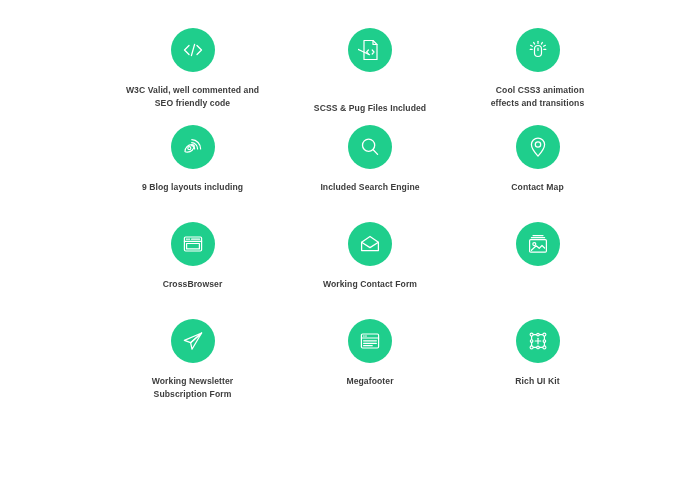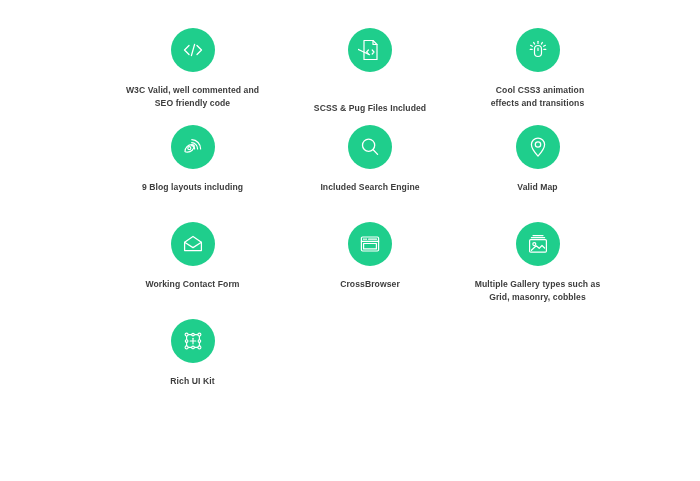--- a/index.html
+++ b/index.html
@@ -132,56 +132,78 @@
         <div class="feature-label" style="color: rgb(61, 61, 61);">Included Search Engine</div>
       </div>
       <div class="feature-item col-2">
         <div class="icon-circle" style="background: rgb(31, 206, 140);">
     <svg width="26" height="26" viewBox="0 0 26 26" fill="none" stroke="#ffffff" stroke-width="1.25" stroke-linecap="round" stroke-linejoin="round">
       <path d="M13 22.2 C13 22.2 19.6 15.0 19.6 10.6 A6.6 6.6 0 0 0 6.4 10.6
                C6.4 15.0 13 22.2 13 22.2 Z"></path>
       <circle cx="13" cy="10.5" r="2.7"></circle>
     </svg>
         </div>
-        <div class="feature-label" style="color: rgb(61, 61, 61);">Valid Map</div>
-      </div>
-      <div class="feature-item col-0">
-        <div class="icon-circle" style="background: rgb(31, 206, 140);">
-    <svg width="26" height="26" viewBox="0 0 26 26" fill="none" stroke="#ffffff" stroke-width="1.25" stroke-linecap="round" stroke-linejoin="round">
-      <path d="M4.6 11.3 L13 5.4 L21.4 11.3 L21.4 19.6 L4.6 19.6 Z"></path>
-      <polyline points="4.6,11.3 13,16.6 21.4,11.3"></polyline>
-    </svg>
-        </div>
-        <div class="feature-label" style="color: rgb(61, 61, 61);">Working Contact Form</div>
+        <div class="feature-label" style="color: rgb(61, 61, 61);">Contact Map</div>
       </div>
       <div class="feature-item col-1">
         <div class="icon-circle" style="background: rgb(31, 206, 140);">
     <svg width="26" height="26" viewBox="0 0 26 26" fill="none" stroke="#ffffff" stroke-width="1.2" stroke-linecap="round" stroke-linejoin="round">
       <rect x="4.4" y="6.0" width="17.2" height="14" rx="1.2"></rect>
       <line x1="4.4" y1="10.4" x2="21.6" y2="10.4"></line>
       <line x1="6.5" y1="8.2" x2="7.4" y2="8.2"></line>
       <line x1="8.6" y1="8.2" x2="9.5" y2="8.2"></line>
       <line x1="11.6" y1="8.2" x2="19.6" y2="8.2"></line>
       <rect x="6.6" y="12.5" width="12.8" height="5.4"></rect>
     </svg>
         </div>
         <div class="feature-label" style="color: rgb(61, 61, 61);">CrossBrowser</div>
       </div>
+      <div class="feature-item col-0">
+        <div class="icon-circle" style="background: rgb(31, 206, 140);">
+    <svg width="26" height="26" viewBox="0 0 26 26" fill="none" stroke="#ffffff" stroke-width="1.25" stroke-linecap="round" stroke-linejoin="round">
+      <path d="M4.6 11.3 L13 5.4 L21.4 11.3 L21.4 19.6 L4.6 19.6 Z"></path>
+      <polyline points="4.6,11.3 13,16.6 21.4,11.3"></polyline>
+    </svg>
+        </div>
+        <div class="feature-label" style="color: rgb(61, 61, 61);">Working Contact Form</div>
+      </div>
       <div class="feature-item col-2">
         <div class="icon-circle" style="background: rgb(31, 206, 140);">
     <svg width="26" height="26" viewBox="0 0 26 26" fill="none" stroke="#ffffff" stroke-width="1.2" stroke-linecap="round" stroke-linejoin="round">
       <line x1="8.0" y1="4.6" x2="18.0" y2="4.6"></line>
       <line x1="6.4" y1="6.7" x2="19.6" y2="6.7"></line>
       <rect x="4.6" y="8.6" width="16.8" height="12.6" rx="1.1"></rect>
       <circle cx="9.3" cy="13.1" r="1.5"></circle>
       <polyline points="6.4,19.3 11.2,14.8 14.2,17.3 17.0,14.5 19.6,17.0"></polyline>
     </svg>
         </div>
-        <div class="feature-label" style="color: rgb(61, 61, 61);">Multiple Gallery types such as
-Grid, masonry, cobbles</div>
+      </div>
+      <div class="feature-item col-0">
+        <div class="icon-circle" style="background: rgb(31, 206, 140);">
+    <svg width="26" height="26" viewBox="0 0 26 26" fill="none" stroke="#ffffff" stroke-width="1.25" stroke-linecap="round" stroke-linejoin="round">
+      <path d="M21.6 5.0 L4.4 12.4 L10.6 14.7 L21.6 5.0 Z"></path>
+      <path d="M21.6 5.0 L10.6 14.7 L12.0 21.2 L21.6 5.0 Z"></path>
+    </svg>
+        </div>
+        <div class="feature-label" style="color: rgb(61, 61, 61);">Working Newsletter
+Subscription Form</div>
+      </div>
+      <div class="feature-item col-1">
+        <div class="icon-circle" style="background: rgb(31, 206, 140);">
+    <svg width="26" height="26" viewBox="0 0 26 26" fill="none" stroke="#ffffff" stroke-width="1.2" stroke-linecap="round" stroke-linejoin="round">
+      <rect x="4.4" y="6.0" width="17.2" height="14" rx="1.2"></rect>
+      <line x1="4.4" y1="10.0" x2="21.6" y2="10.0"></line>
+      <line x1="6.4" y1="8.0" x2="7.3" y2="8.0"></line>
+      <line x1="8.5" y1="8.0" x2="9.4" y2="8.0"></line>
+      <line x1="6.6" y1="12.8" x2="19.4" y2="12.8"></line>
+      <line x1="6.6" y1="15.3" x2="19.4" y2="15.3"></line>
+      <line x1="6.6" y1="17.7" x2="15.2" y2="17.7"></line>
+    </svg>
+        </div>
+        <div class="feature-label" style="color: rgb(61, 61, 61);">Megafooter</div>
       </div>
       <div class="feature-item col-2">
         <div class="icon-circle" style="background: rgb(31, 206, 140);">
     <svg width="26" height="26" viewBox="0 0 26 26" fill="none" stroke="#ffffff" stroke-width="1.15" stroke-linecap="round" stroke-linejoin="round">
       <rect x="6.6" y="6.6" width="12.8" height="12.8"></rect>
       <line x1="13" y1="10.2" x2="13" y2="15.8"></line>
       <line x1="10.2" y1="13" x2="15.8" y2="13"></line>
       <circle cx="6.6" cy="6.6" r="1.5" fill="#1fce8c"></circle>
       <circle cx="19.4" cy="6.6" r="1.5" fill="#1fce8c"></circle>
       <circle cx="6.6" cy="19.4" r="1.5" fill="#1fce8c"></circle>

